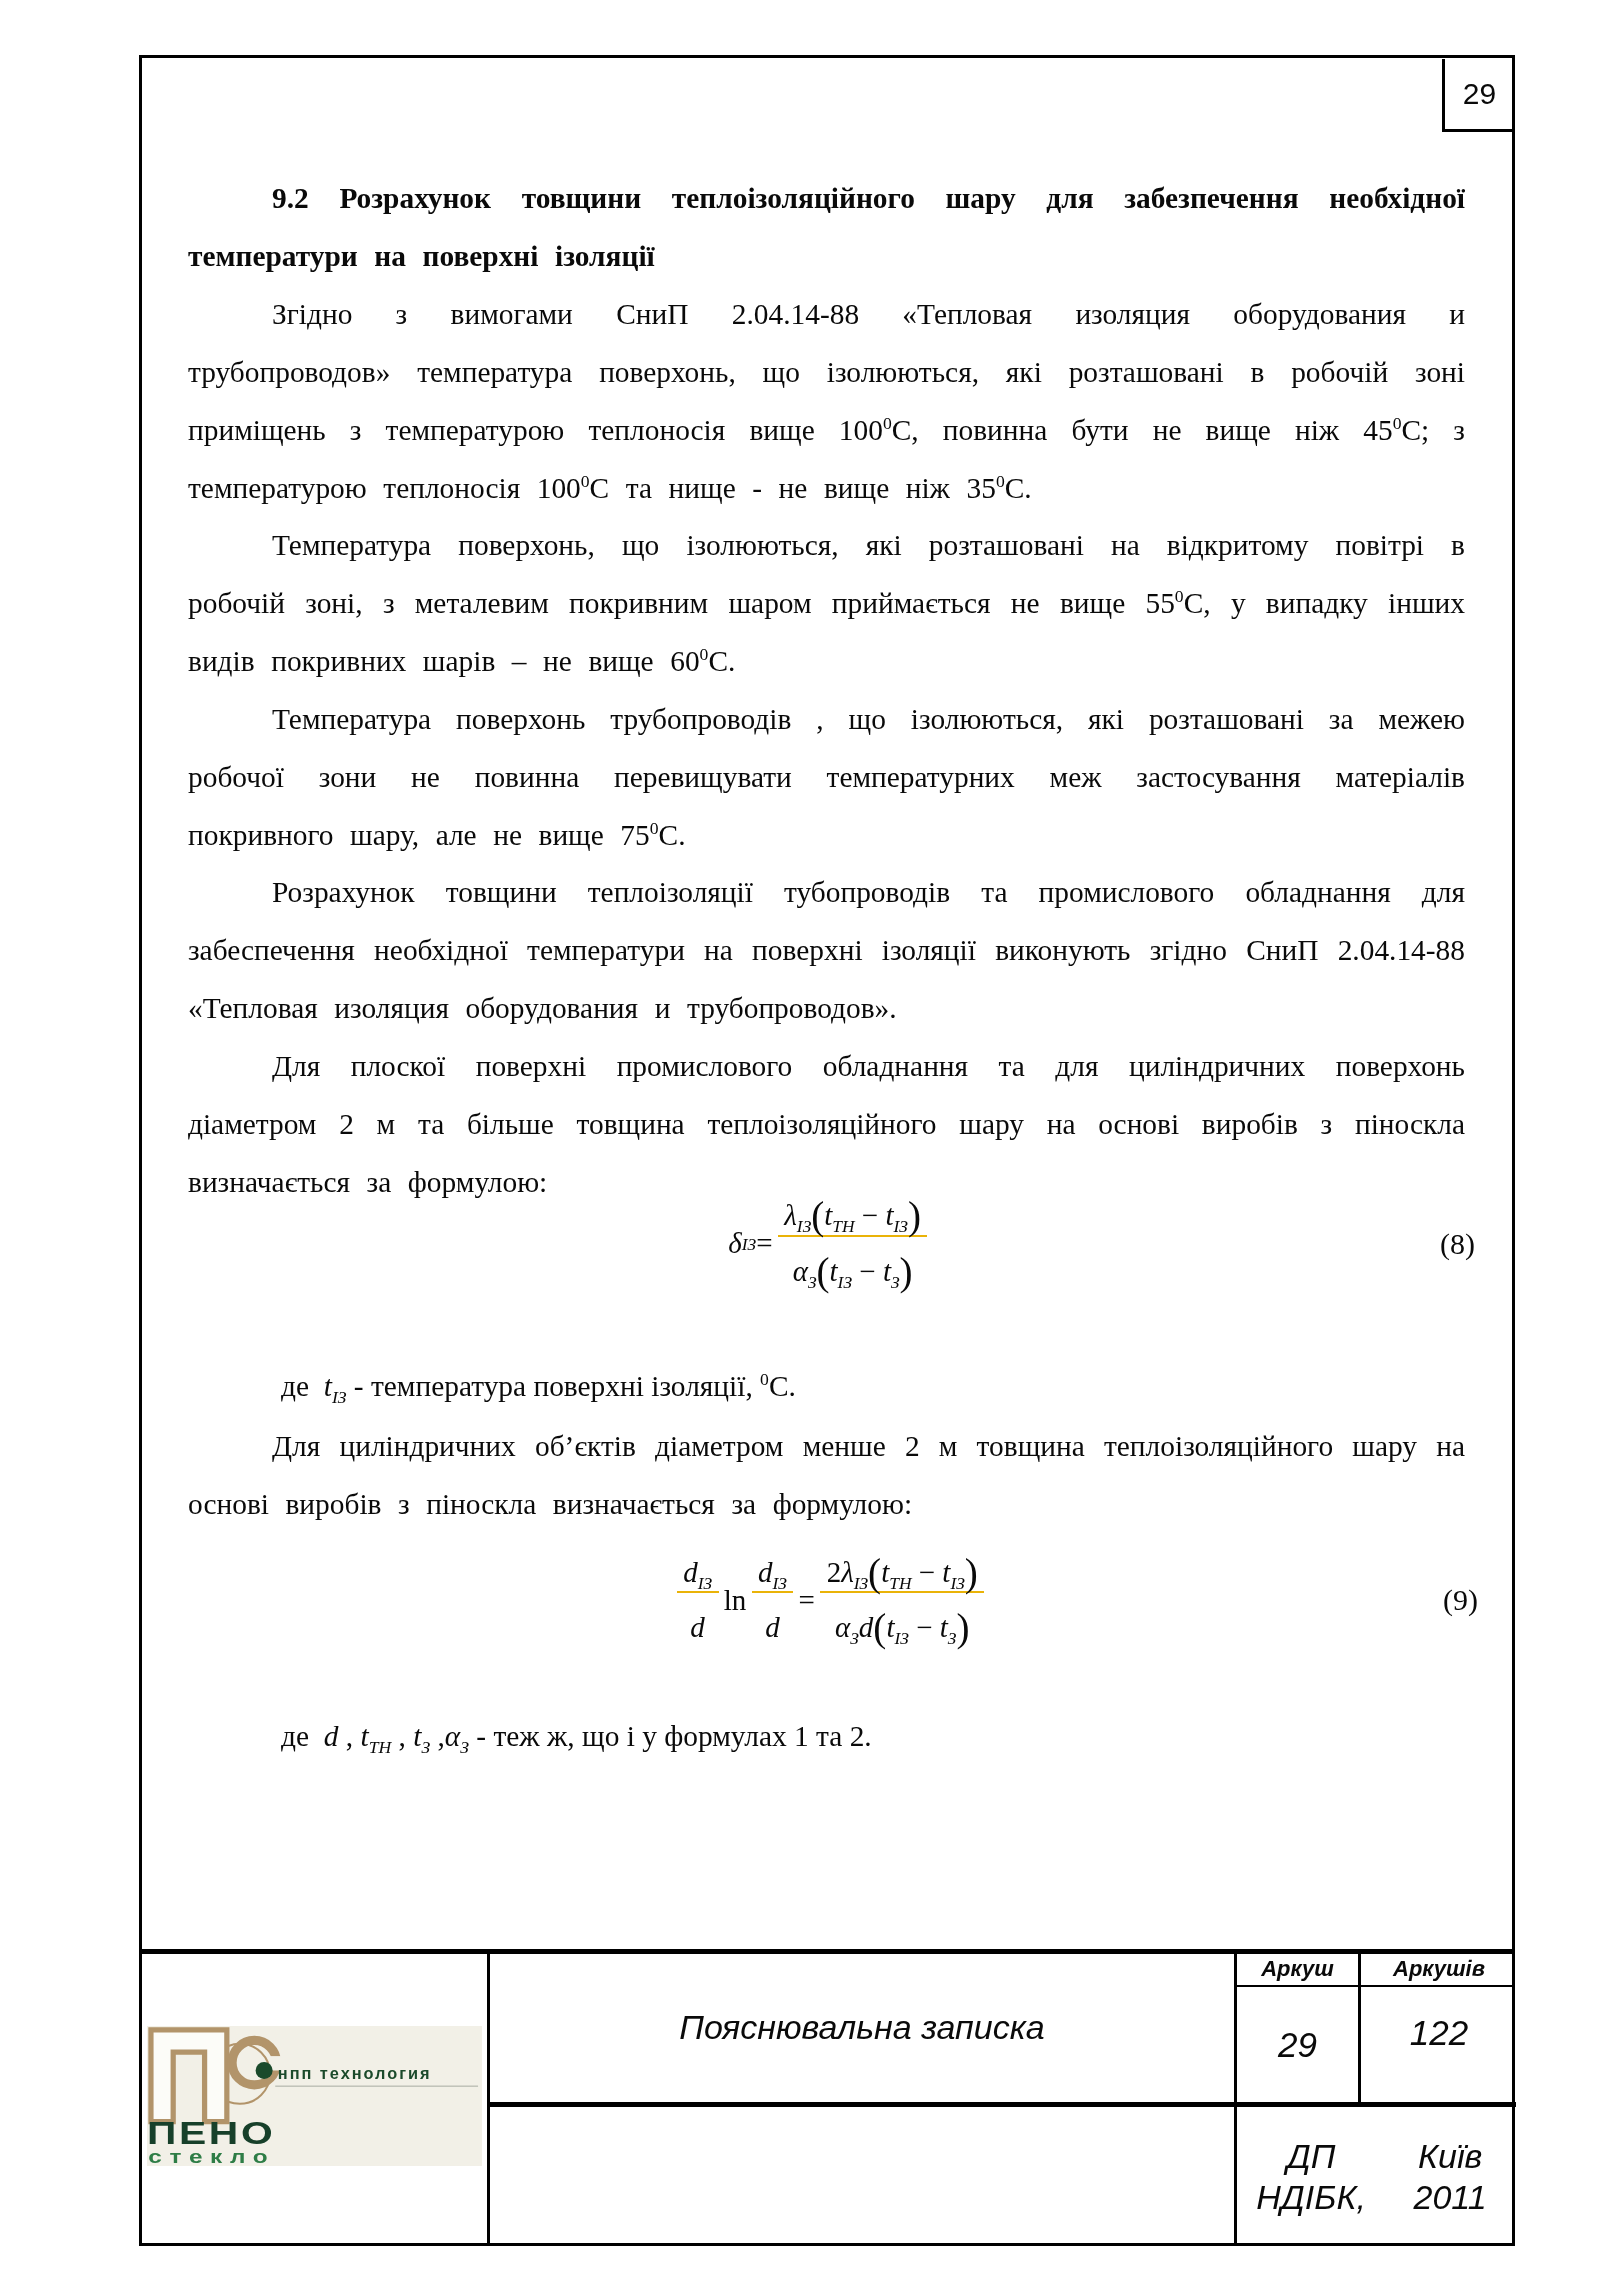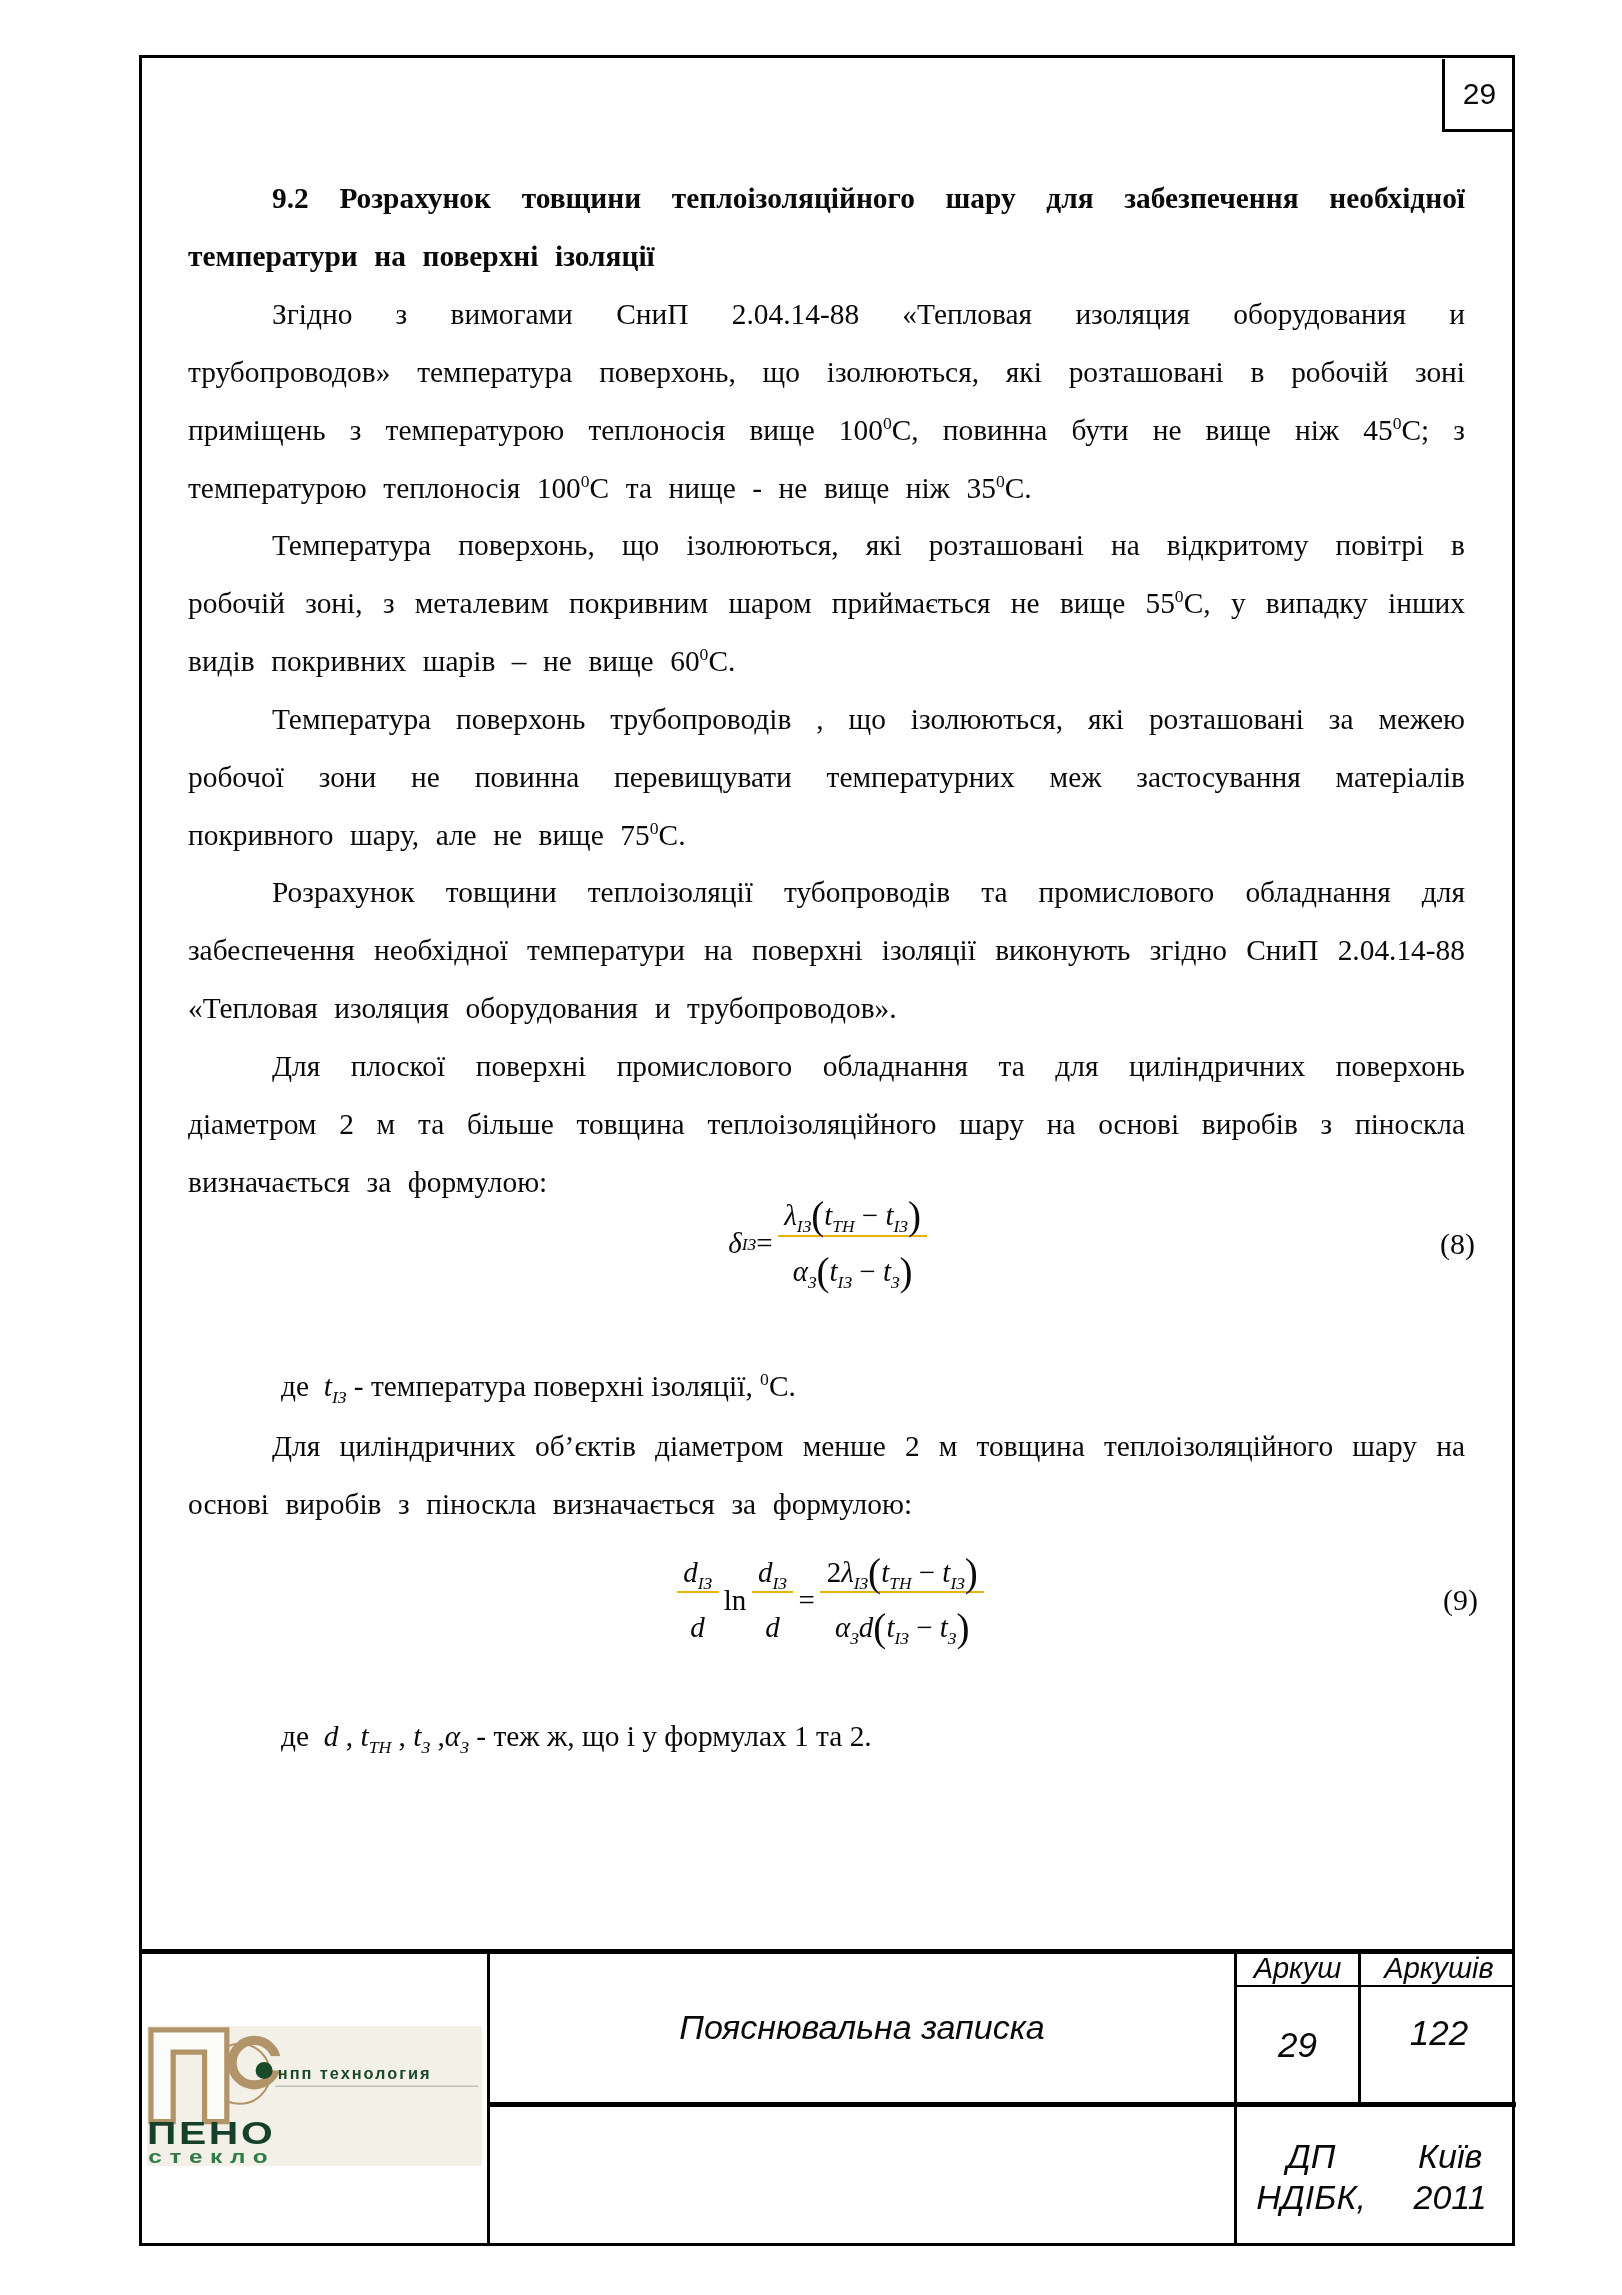--- a/index.html
+++ b/index.html
@@ -30,21 +30,21 @@
   .fden{padding-top:18px;}
   .eqnum{font-size:30px;}
   .eqnum8{left:1440px;top:1188px;height:111px;display:flex;align-items:center;}
   .eqnum9{left:1443px;top:1541px;height:118px;display:flex;align-items:center;}
 
   
   .line{background:#000;}
   .cell{display:flex;align-items:center;justify-content:center;text-align:center;
         font-family:"Liberation Sans",sans-serif;font-style:italic;}
   .cell-title{left:490px;top:1953px;width:744px;height:149px;font-size:34px;}
-  .cell-hdr{font-size:29px;}
+  .cell-hdr{font-size:22px;font-weight:bold;}
   .cell-val{font-size:35px;}
   .hdr-sheet{left:1237px;top:1951px;width:121px;height:35px;}
   .hdr-sheets{left:1362px;top:1951px;width:154px;height:35px;}
   .val-sheet{left:1237px;top:1987px;width:121px;height:115px;}
   .val-sheets{left:1362px;top:1987px;width:154px;height:91px;}
   .cell-org{left:1237px;top:2107px;width:278px;height:139px;font-size:34px;line-height:41px;flex-direction:row;}
 
   .logo-wrap{left:147px;top:2026px;width:335px;height:100px;}
 </style>
 </head>

